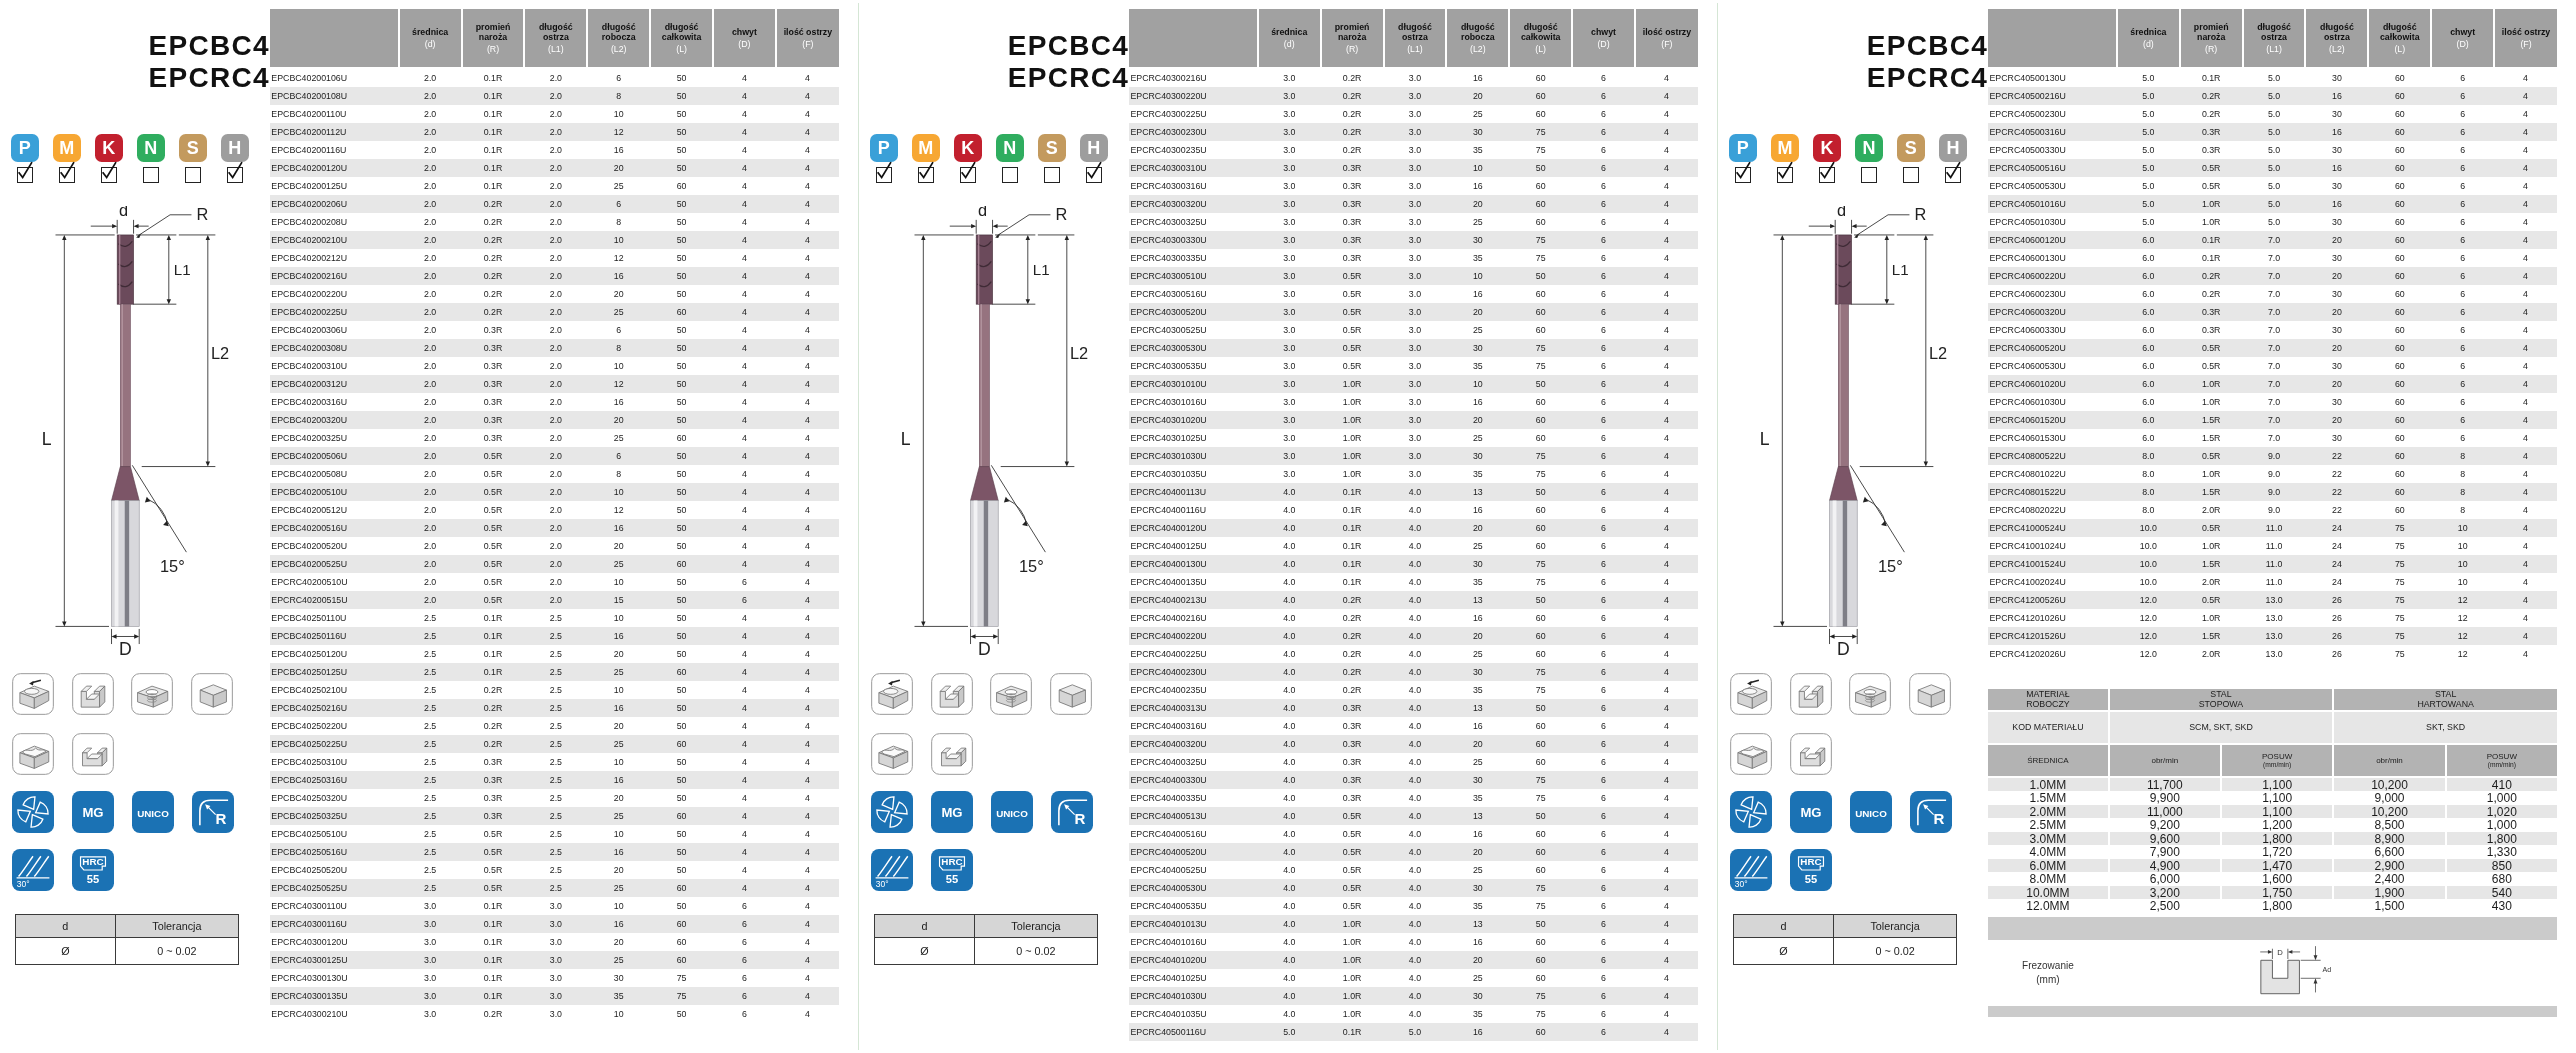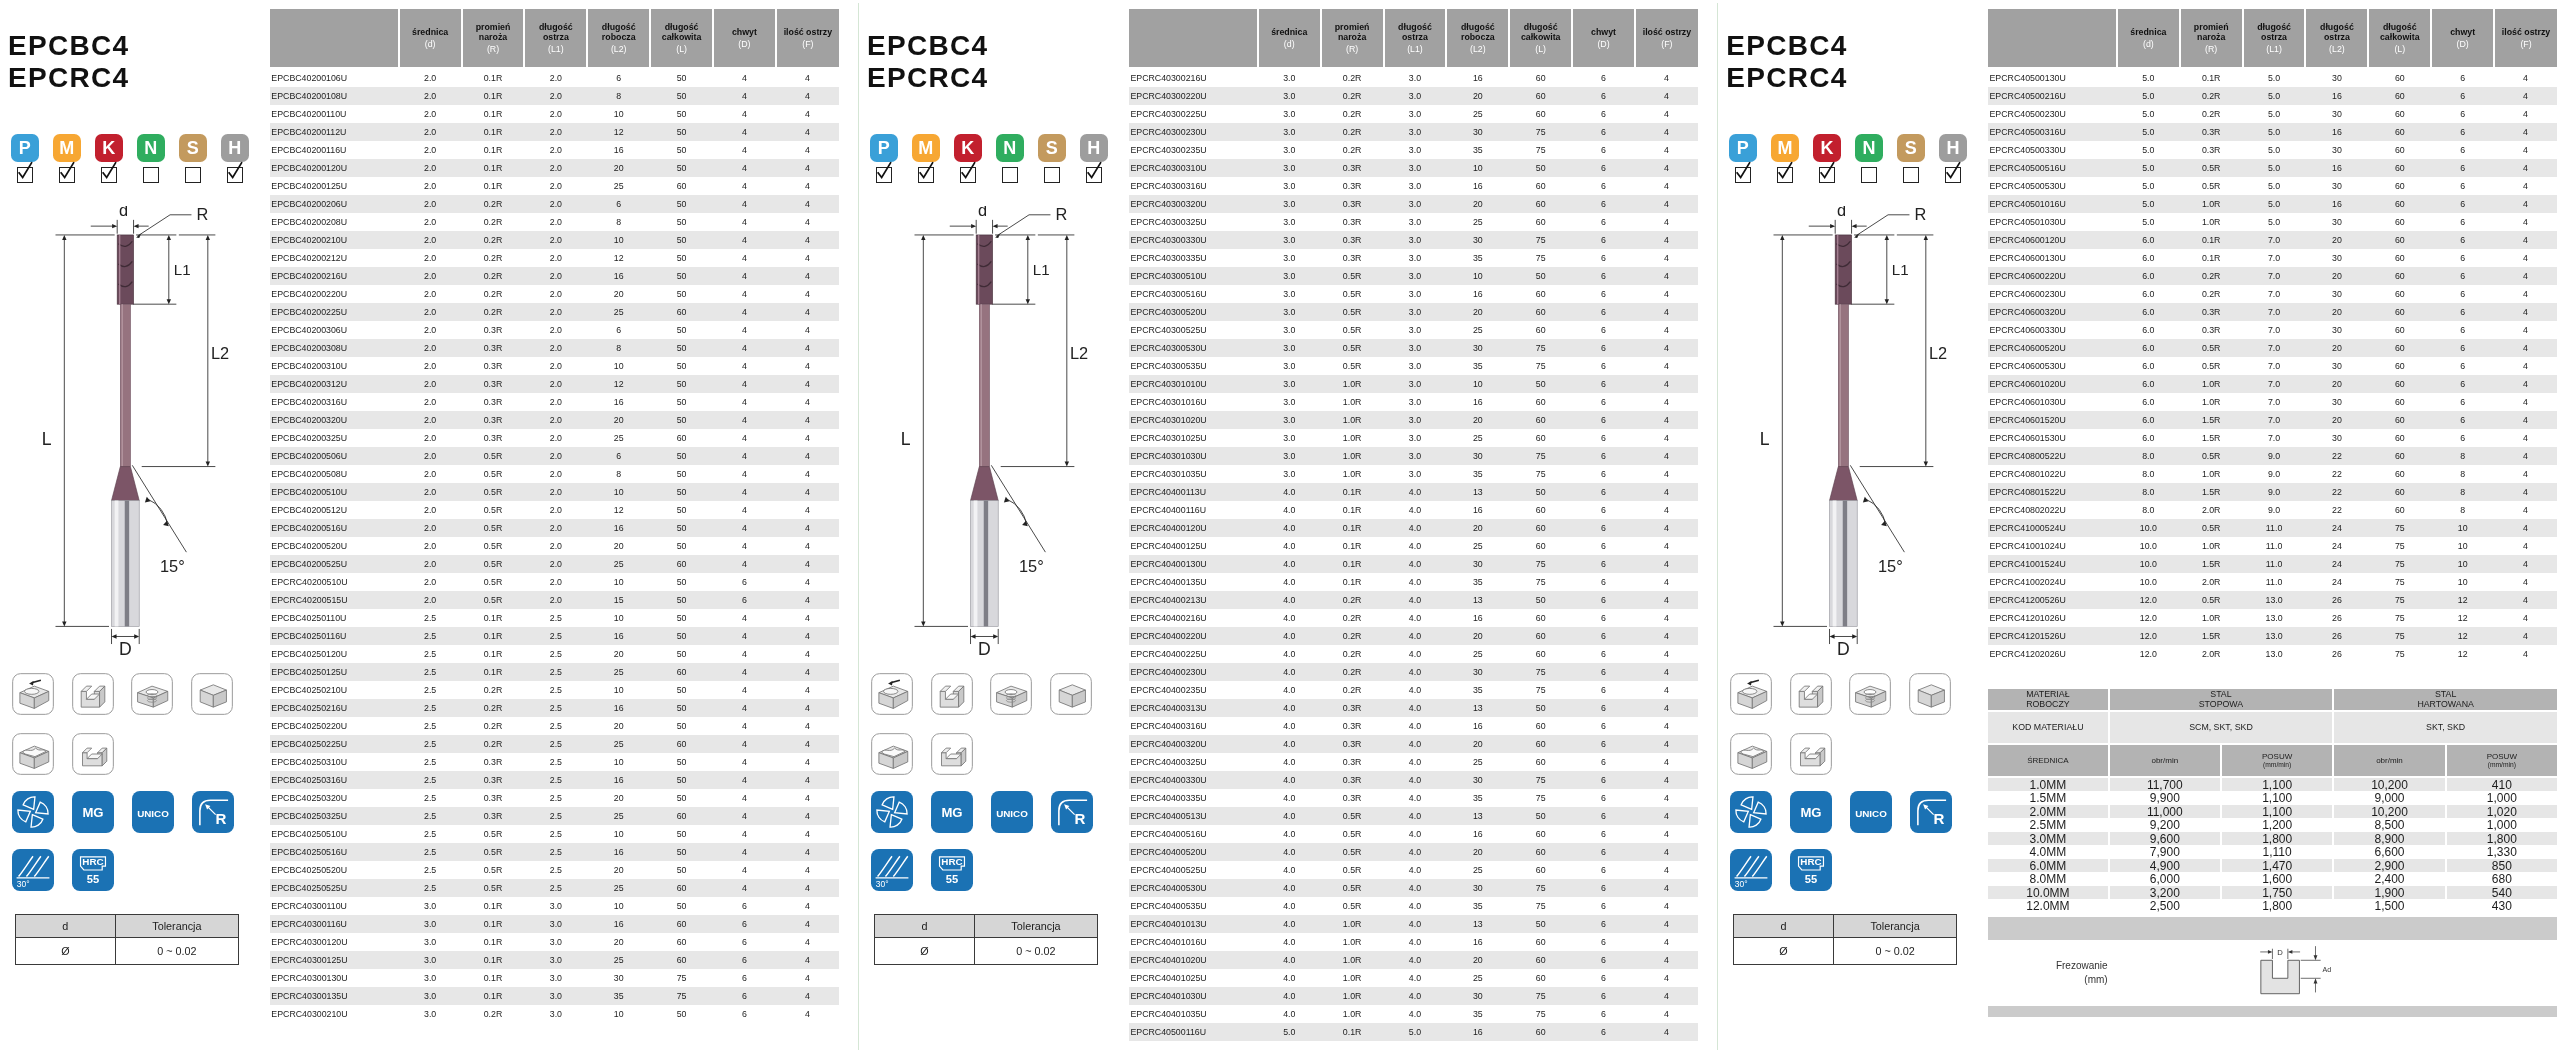--- a/index.html
+++ b/index.html
@@ -6,21 +6,21 @@
   html,body{margin:0;padding:0}
   body{width:2576px;height:1053px;overflow:hidden;background:#fff;
        font-family:"Liberation Sans",sans-serif;color:#1c1c1c}
   .page{display:flex;width:100%;height:100%}
   .vsep{width:1.3px;background:#d5e6d5;flex:none;margin:2.7px 0}
   .panel{flex:1;display:flex;min-width:0}
   .left{width:262px;flex:none;padding-left:8px}
   .right{flex:1;padding:9.4px 19px 0 0;min-width:0}
 
   
-  .title{margin-top:30px;text-align:left;font-weight:bold;font-size:28px;
+  .title{margin-top:30px;text-align:right;font-weight:bold;font-size:28px;
          line-height:32px;letter-spacing:1.3px;color:#111}
   .mats{display:flex;gap:14px;margin:40px 0 0 2.7px}
   .mat{width:28px;text-align:center}
   .badge{width:28px;height:28px;border-radius:6.7px;color:#fff;font-size:18px;font-weight:bold;
          display:flex;align-items:center;justify-content:center}
   .chk{width:14px;height:14px;border:1.3px solid #222;display:block;margin:4.7px auto 0;position:relative;background:#fff}
   .chk svg{position:absolute;left:-2px;top:-7.4px;width:18px;height:21px;overflow:visible}
   .drawing{margin:23px 0 0 10.8px;display:block}
   .appicons{display:flex;flex-wrap:wrap;gap:17.5px;width:226px;margin:17.5px 0 0 4px}
   .appicon{width:42px;height:42px}
@@ -51,21 +51,21 @@
   .cw{flex:1}
   .ch{background:#b3b3b3;height:21px}
   .ci{background:#e6e6e6;height:31px}
   .cs{background:#b3b3b3;height:31px;font-size:8px}
   .cd{height:13.5px;font-size:12px}
   .ct-data .ct-row{margin-bottom:0}
   .ct-data .ct-row:nth-child(odd)>div{background:#e6e6e6}
   .small{font-size:6.7px;line-height:7.4px}
   .ct-gray{height:23px;background:#cbcbcb;margin-top:4px}
   .frez{display:flex;align-items:center;height:66px}
-  .frez-label{width:21%;text-align:right;font-size:10px;color:#333;line-height:13.5px}
+  .frez-label{width:21%;text-align:center;font-size:10px;color:#333;line-height:13.5px}
   .bottom-gray{height:10.8px;background:#cbcbcb}
 </style>
 </head>
 <body>
 
 <div class="page">
 
   <section class="panel">
     <div class="left">
   <div class="title">
@@ -2361,21 +2361,21 @@
             <div class="ct-row">
               <div class="cl cd">3.0MM</div>
               <div class="cw cd">9,600</div>
               <div class="cw cd">1,800</div>
               <div class="cw cd">8,900</div>
               <div class="cw cd">1,800</div>
             </div>
             <div class="ct-row">
               <div class="cl cd">4.0MM</div>
               <div class="cw cd">7,900</div>
-              <div class="cw cd">1,110</div>
+              <div class="cw cd">1,720</div>
               <div class="cw cd">6,600</div>
               <div class="cw cd">1,330</div>
             </div>
             <div class="ct-row">
               <div class="cl cd">6.0MM</div>
               <div class="cw cd">4,900</div>
               <div class="cw cd">1,470</div>
               <div class="cw cd">2,900</div>
               <div class="cw cd">850</div>
             </div>

